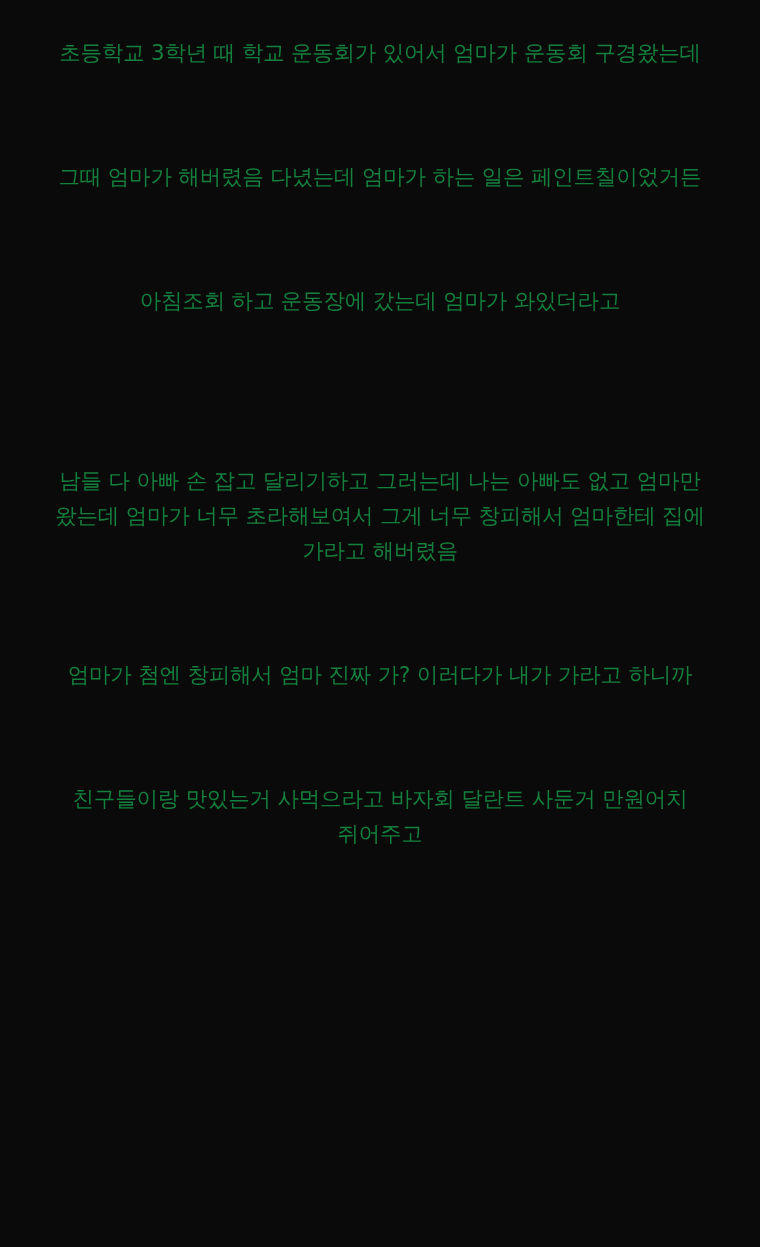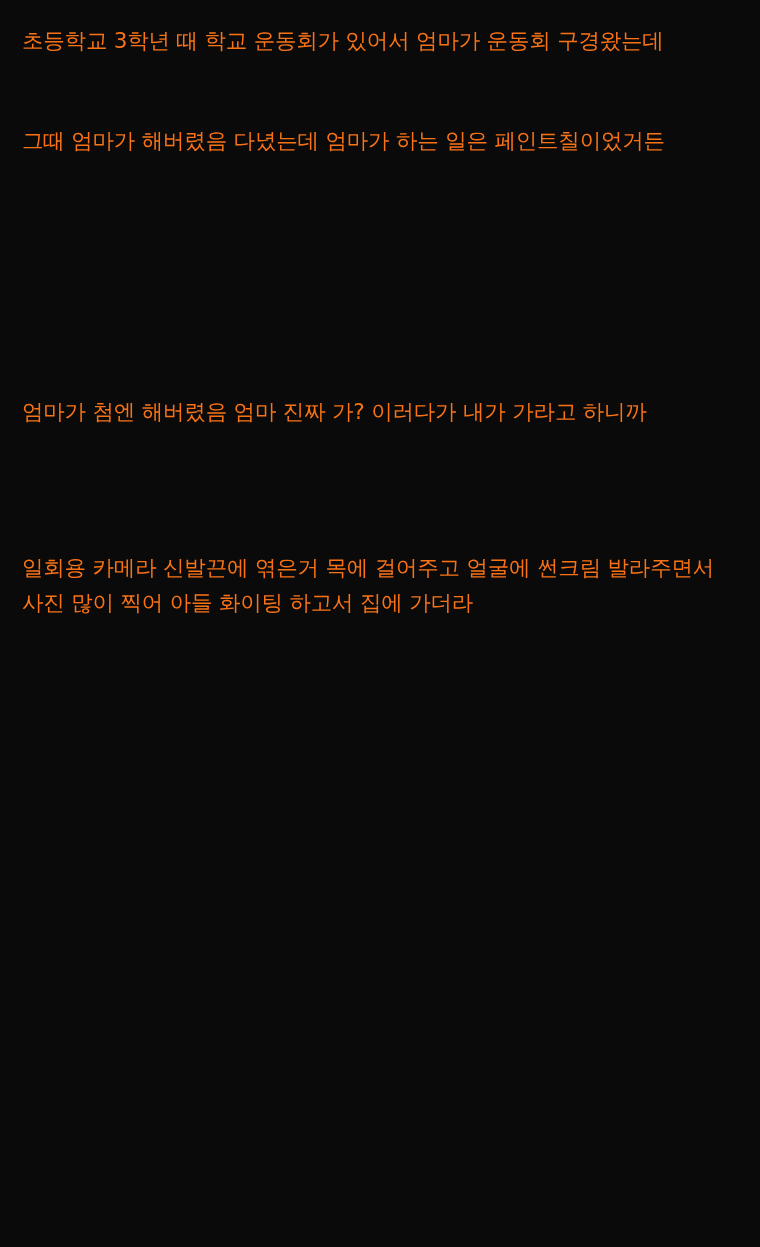--- a/index.html
+++ b/index.html
@@ -18,46 +18,49 @@
     width: 760px;
     min-height: 1247px;
     box-sizing: border-box;
     background: #0a0a0a;
     padding: 20px 18px 24px 18px;
   }
   .para {
     font-size: 21.5px;
     line-height: 1.62;
     letter-spacing: -0.2px;
-    color: #f97316;
-    margin: 4px;
+    color: #15803d;
+    margin: 16px;
     word-break: keep-all;
     overflow-wrap: break-word;
+    text-align: center;
   }
   .gap {
     height: 57px;
   }
 </style>
 </head>
 <body>
 
 <div class="post">
 
   <p class="para">초등학교 3학년 때 학교 운동회가 있어서 엄마가 운동회 구경왔는데</p>
   <div class="gap"></div>
 
   <p class="para">그때 엄마가 해버렸음 다녔는데 엄마가 하는 일은 페인트칠이었거든</p>
   <div class="gap"></div>
 
+  <p class="para">아침조회 하고 운동장에 갔는데 엄마가 와있더라고</p>
   <div class="gap"></div>
 
   <div class="gap"></div>
 
+  <p class="para">남들 다 아빠 손 잡고 달리기하고 그러는데 나는 아빠도 없고 엄마만 왔는데 엄마가 너무 초라해보여서 그게 너무 창피해서 엄마한테 집에 가라고 해버렸음</p>
   <div class="gap"></div>
 
-  <p class="para">엄마가 첨엔 해버렸음 엄마 진짜 가? 이러다가 내가 가라고 하니까</p>
+  <p class="para">엄마가 첨엔 창피해서 엄마 진짜 가? 이러다가 내가 가라고 하니까</p>
   <div class="gap"></div>
 
+  <p class="para">친구들이랑 맛있는거 사먹으라고 바자회 달란트 사둔거 만원어치 쥐어주고</p>
   <div class="gap"></div>
 
-  <p class="para">일회용 카메라 신발끈에 엮은거 목에 걸어주고 얼굴에 썬크림 발라주면서 사진 많이 찍어 아들 화이팅 하고서 집에 가더라</p>
 
 </div>
 
 </body></html>

